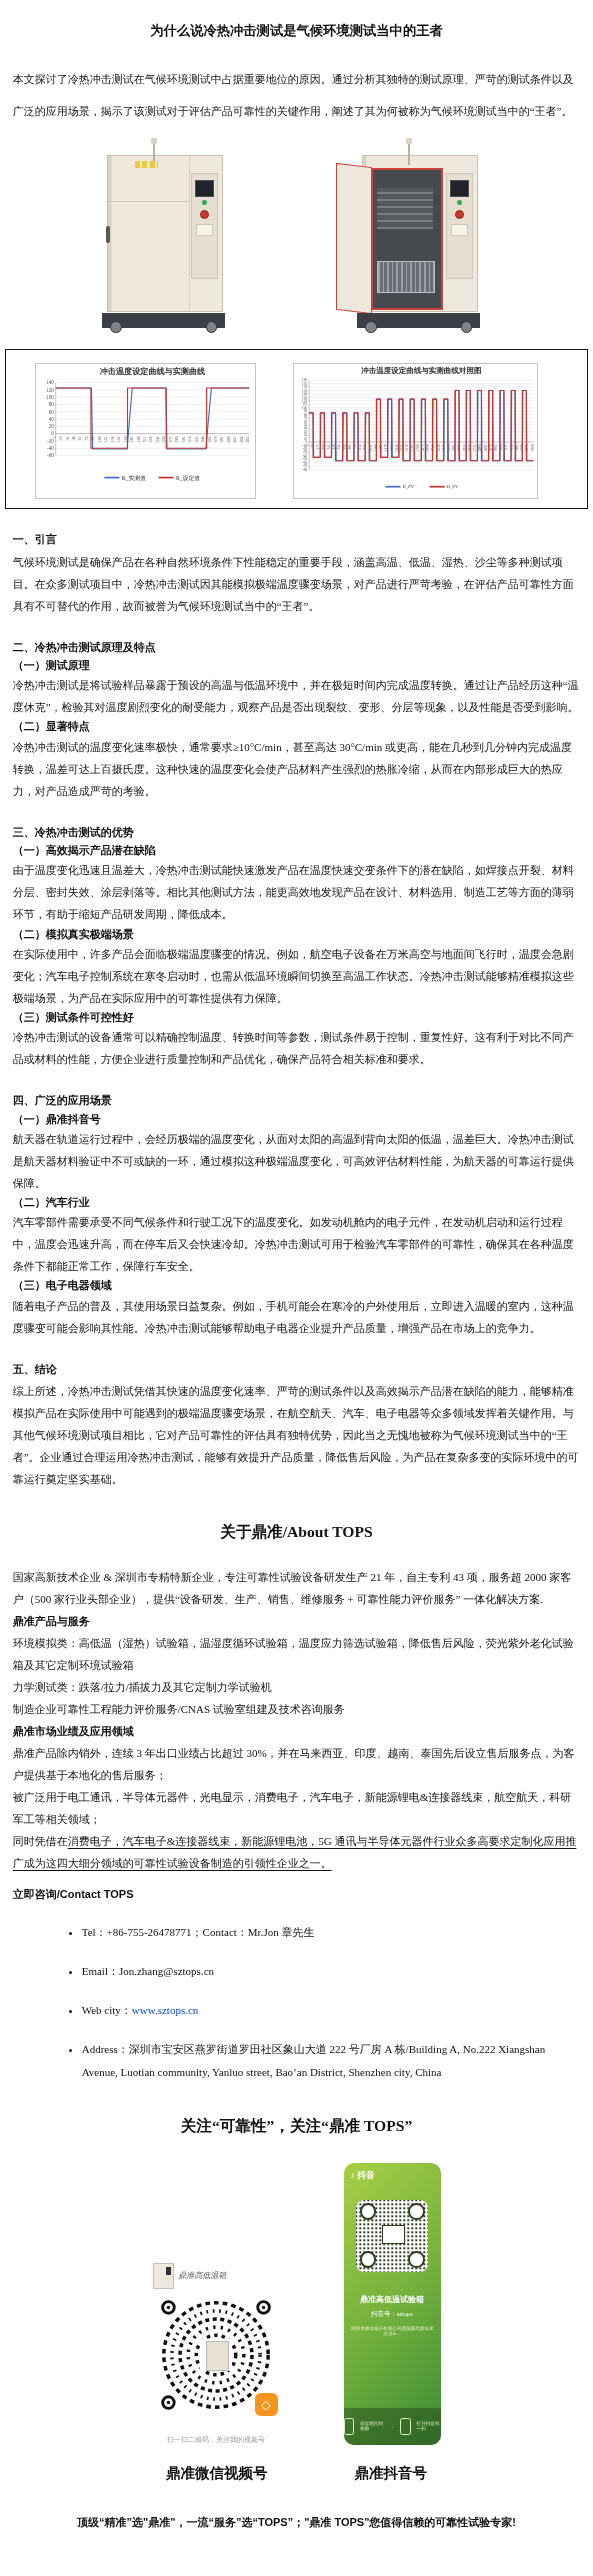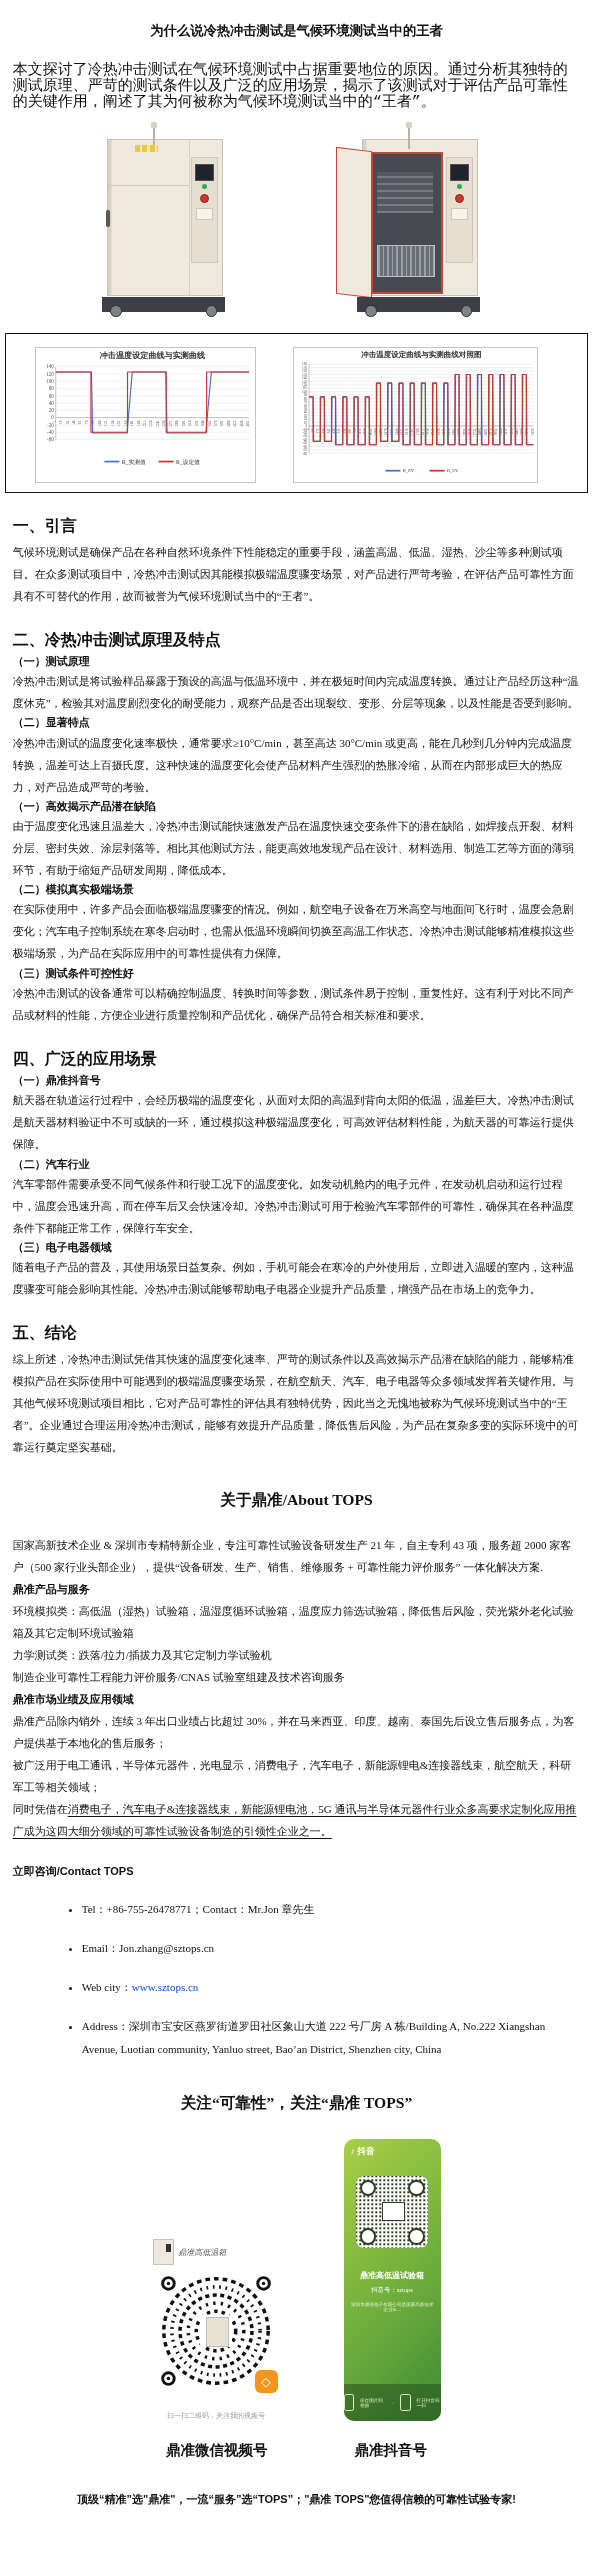--- a/index.html
+++ b/index.html
@@ -1,24 +1,24 @@
 <!DOCTYPE html>
 <html style="font-size:9.3px"><head>
 <meta charset="utf-8">
 <style>
   html,body{margin:0;padding:0;background:#ffffff;}
   .page{width:593px;margin:0 auto;background:#fff;overflow:hidden;
         font-family:"Liberation Serif","DejaVu Serif",serif;color:#111;}
   
   .doc-title{font-family:"Liberation Sans","DejaVu Sans",sans-serif;font-weight:bold;
              font-size:13.3px;text-align:center;margin:22px 11.6px 0;}
-  .intro{font-size:15px;line-height:16px;margin:23px 12.7px 0;font-family:Liberation Mono, monospace;}
+  .intro{font-size:11px;line-height:32px;margin:23px 12.7px 0;}
   p.body{font-size:11px;line-height:22px;margin:0 12.7px;}
   .h2{font-family:Liberation Serif, serif;font-weight:bold;
-      font-size:16px;margin:23px 12.7px 3.5px;}
+      font-size:11px;margin:23px 12.7px 3.5px;}
   .h3{font-size:11px;font-weight:bold;margin:1.2px 12.7px;}
   
   .figures{display:flex;justify-content:center;gap:110px;margin-top:12.7px;height:192px;align-items:flex-end;}
   .chamber{position:relative;width:145px;height:185px;}
   .ch-body{position:absolute;left:10.4px;top:8px;width:114px;height:155px;background:#efe9dd;
            border:0.6px solid #c9c2b4;box-shadow:3.5px 0 0 #d9d2c4 inset;}
   .ch-pole{position:absolute;left:45px;top:-12.7px;width:2.3px;height:22px;background:#b9b2a4;}
   .ch-pole:before{content:"";position:absolute;top:-4.6px;left:-1.7px;width:5.8px;height:5.8px;background:#d9d2c4;border-radius:1.2px;}
   .ch-split{position:absolute;left:0;top:45px;width:81px;height:1.2px;background:#cfc8ba;}
   .ch-door{position:absolute;left:0;top:0;width:81px;height:155px;border-right:1.2px solid #d8d1c3;}
@@ -322,20 +322,21 @@
   </div>
 
   <div id="article">
       <div class="h2">一、引言</div>
       <p class="body">气候环境测试是确保产品在各种自然环境条件下性能稳定的重要手段，涵盖高温、低温、湿热、沙尘等多种测试项目。在众多测试项目中，冷热冲击测试因其能模拟极端温度骤变场景，对产品进行严苛考验，在评估产品可靠性方面具有不可替代的作用，故而被誉为气候环境测试当中的“王者”。</p>
       <div class="h2">二、冷热冲击测试原理及特点</div>
       <div class="h3">（一）测试原理</div>
       <p class="body">冷热冲击测试是将试验样品暴露于预设的高温与低温环境中，并在极短时间内完成温度转换。通过让产品经历这种“温度休克”，检验其对温度剧烈变化的耐受能力，观察产品是否出现裂纹、变形、分层等现象，以及性能是否受到影响。</p>
       <div class="h3">（二）显著特点</div>
       <p class="body">冷热冲击测试的温度变化速率极快，通常要求≥10°C/min，甚至高达 30°C/min 或更高，能在几秒到几分钟内完成温度转换，温差可达上百摄氏度。这种快速的温度变化会使产品材料产生强烈的热胀冷缩，从而在内部形成巨大的热应力，对产品造成严苛的考验。</p>
+      <div class="h2">三、冷热冲击测试的优势</div>
       <div class="h3">（一）高效揭示产品潜在缺陷</div>
       <p class="body">由于温度变化迅速且温差大，冷热冲击测试能快速激发产品在温度快速交变条件下的潜在缺陷，如焊接点开裂、材料分层、密封失效、涂层剥落等。相比其他测试方法，能更高效地发现产品在设计、材料选用、制造工艺等方面的薄弱环节，有助于缩短产品研发周期，降低成本。</p>
       <div class="h3">（二）模拟真实极端场景</div>
       <p class="body">在实际使用中，许多产品会面临极端温度骤变的情况。例如，航空电子设备在万米高空与地面间飞行时，温度会急剧变化；汽车电子控制系统在寒冬启动时，也需从低温环境瞬间切换至高温工作状态。冷热冲击测试能够精准模拟这些极端场景，为产品在实际应用中的可靠性提供有力保障。</p>
       <div class="h3">（三）测试条件可控性好</div>
       <p class="body">冷热冲击测试的设备通常可以精确控制温度、转换时间等参数，测试条件易于控制，重复性好。这有利于对比不同产品或材料的性能，方便企业进行质量控制和产品优化，确保产品符合相关标准和要求。</p>
       <div class="h2">四、广泛的应用场景</div>
       <div class="h3">（一）鼎准抖音号</div>
       <p class="body">航天器在轨道运行过程中，会经历极端的温度变化，从面对太阳的高温到背向太阳的低温，温差巨大。冷热冲击测试是航天器材料验证中不可或缺的一环，通过模拟这种极端温度变化，可高效评估材料性能，为航天器的可靠运行提供保障。</p>
       <div class="h3">（二）汽车行业</div>
@@ -352,21 +353,21 @@
       <p class="body pbold-sans">鼎准产品与服务</p>
       <p class="body">环境模拟类：高低温（湿热）试验箱，温湿度循环试验箱，温度应力筛选试验箱，降低售后风险，荧光紫外老化试验箱及其它定制环境试验箱</p>
       <p class="body">力学测试类：跌落/拉力/插拔力及其它定制力学试验机</p>
       <p class="body">制造企业可靠性工程能力评价服务/CNAS 试验室组建及技术咨询服务</p>
       <p class="body pbold-sans">鼎准市场业绩及应用领域</p>
       <p class="body">鼎准产品除内销外，连续 3 年出口业绩占比超过 30%，并在马来西亚、印度、越南、泰国先后设立售后服务点，为客户提供基于本地化的售后服务；</p>
       <p class="body">被广泛用于电工通讯，半导体元器件，光电显示，消费电子，汽车电子，新能源锂电&amp;连接器线束，航空航天，科研军工等相关领域；</p>
       <p class="body"><span>同时凭借在</span><span class="underline">消费电子，汽车电子&amp;连接器线束，新能源锂电池，5G 通讯与半导体元器件行业众多高要求定制化应用推广成为这四大细分领域的可靠性试验设备制造的引领性企业之一。</span></p>
     </div>
 
-  <p class="body pbold-sans" style="margin-top:18px;">立即咨询/Contact TOPS</p>
+  <p class="body pbold-sans" style="margin-top:9px;">立即咨询/Contact TOPS</p>
   <ul class="contact">
     <li>Tel：+86-755-26478771；Contact：Mr.Jon 章先生</li>
     <li>Email：Jon.zhang@sztops.cn</li>
     <li><span>Web city：</span><a class="weblink" href="#" id="weblink" style="color: rgb(11, 75, 214);">www.sztops.cn</a></li>
     <li>Address：深圳市宝安区燕罗街道罗田社区象山大道 222 号厂房 A 栋/Building A, No.222 Xiangshan Avenue, Luotian community, Yanluo street, Bao’an District, Shenzhen city, China</li>
   </ul>
 
   <h2 class="center-h">关注“可靠性”，关注“鼎准 TOPS”</h2>
 
   <div class="qr-row">

